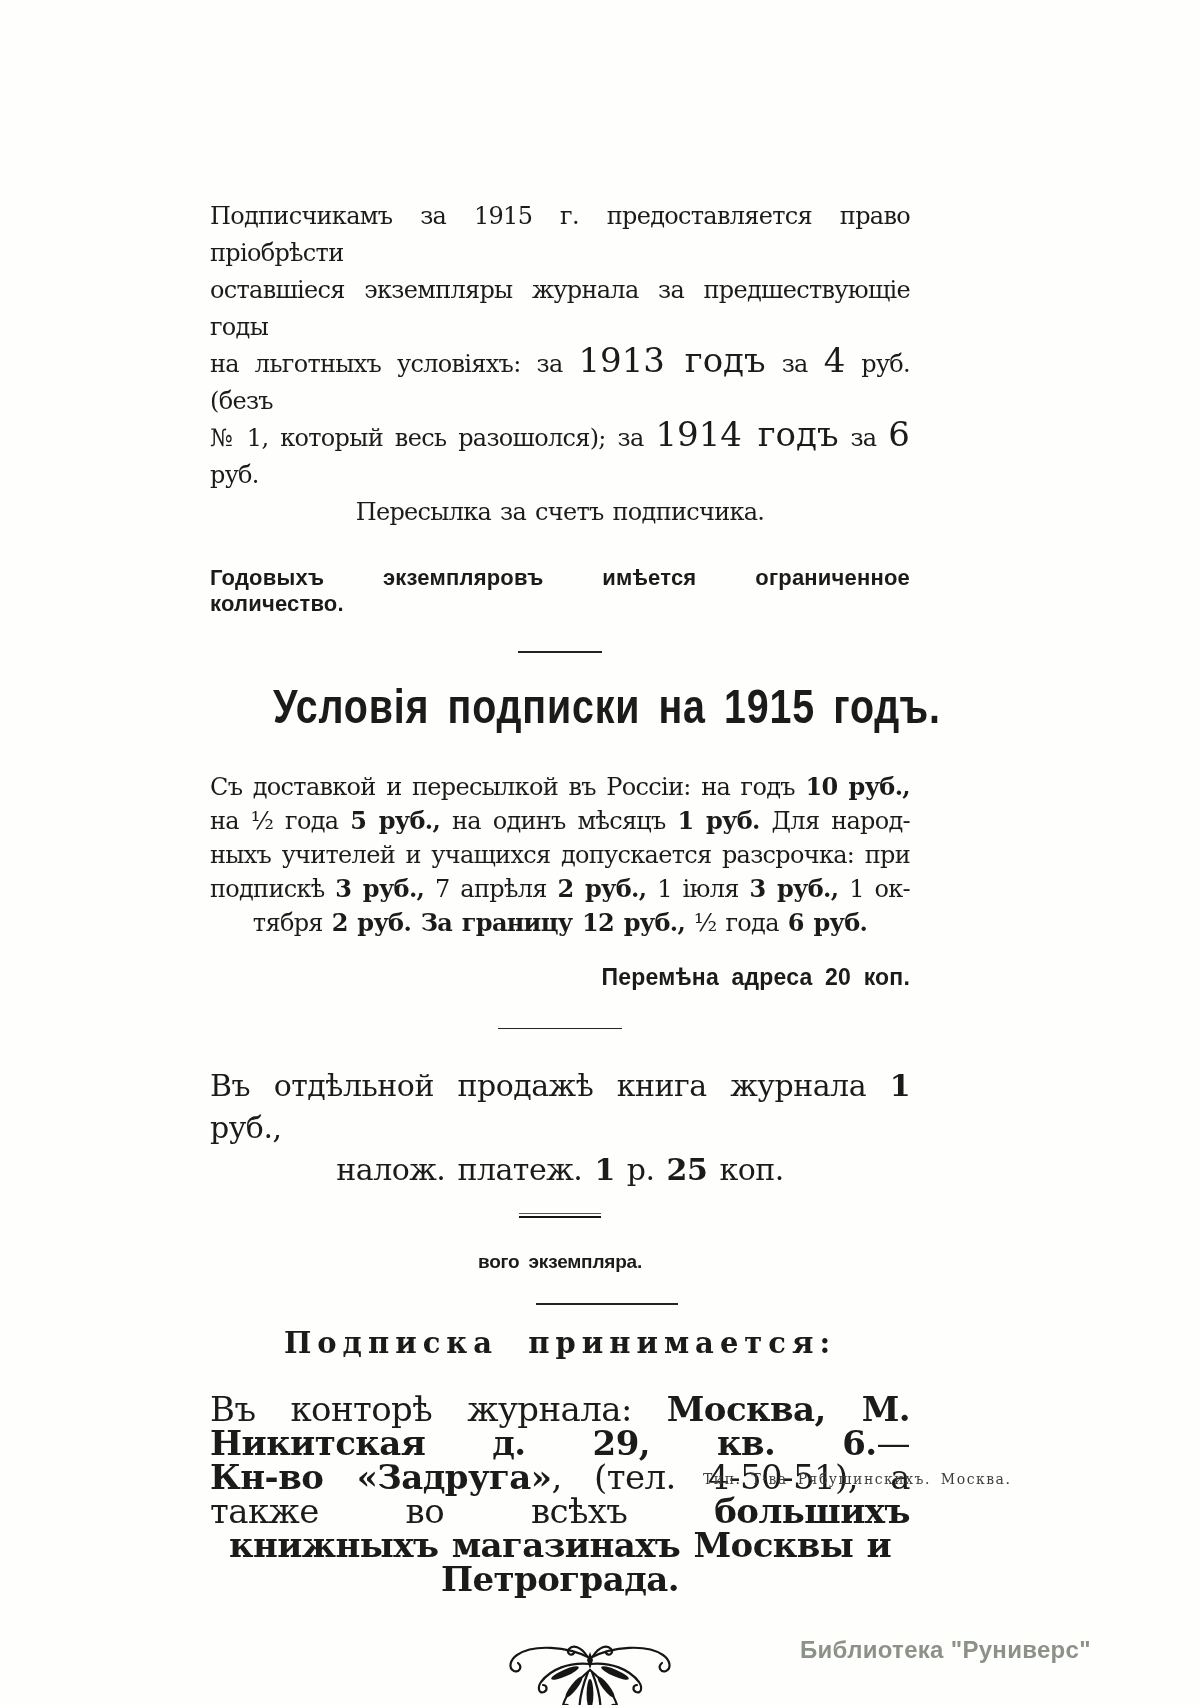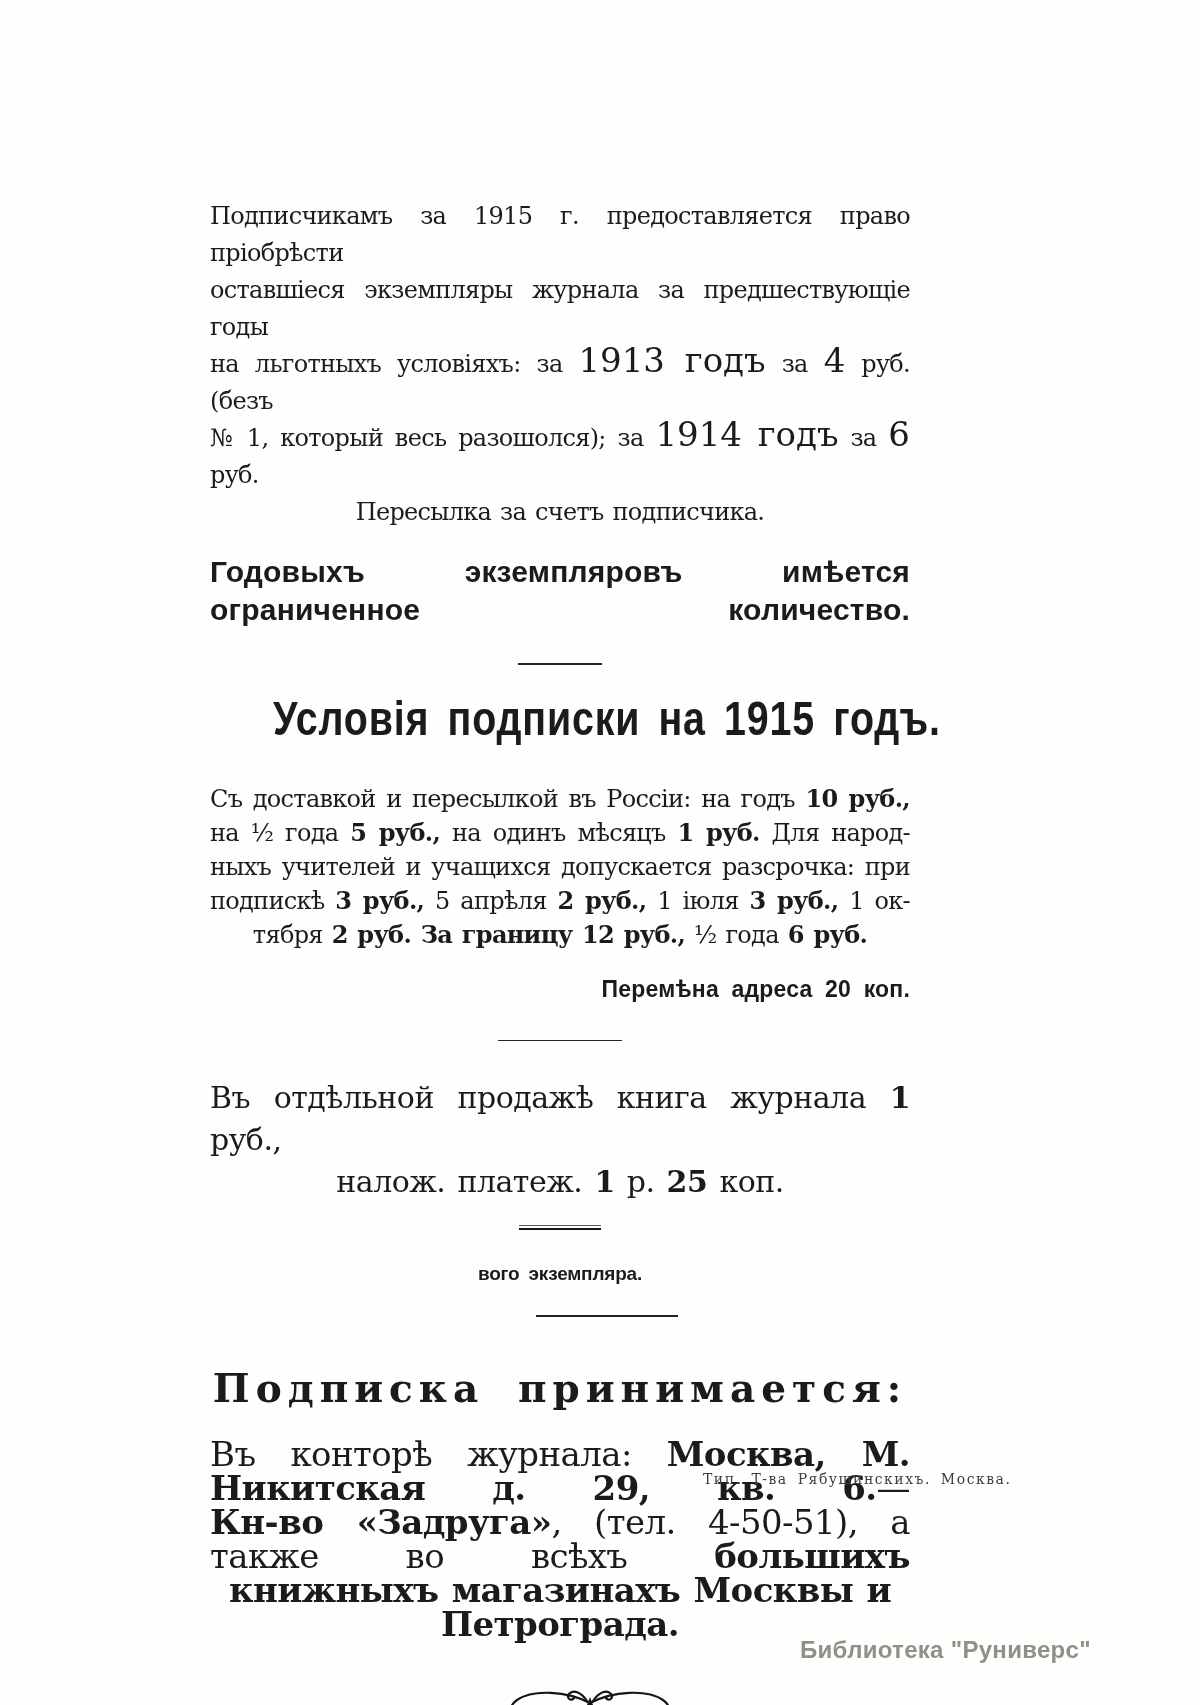--- a/index.html
+++ b/index.html
@@ -13,22 +13,22 @@
   
   .ln{ white-space:normal; }
   .ln.j{ text-align:justify; text-align-last:justify; }
   .ln.c{ text-align:center; text-align-last:center; }
   .b{ font-weight:bold; }
 
   .para{ font-size:24px; line-height:37px; letter-spacing:-0.7px; word-spacing:2px; }
   .para .big{ font-size:34px; line-height:0; letter-spacing:0; }
 
   .limited{
-    margin-top:22px; font-family:"Liberation Sans", sans-serif; font-weight:bold;
-    font-size:30px; line-height:38px; text-align:justify; text-align-last:justify;
+    margin-top:34px; font-family:"Liberation Sans", sans-serif; font-weight:bold;
+    font-size:22px; line-height:26px; text-align:justify; text-align-last:justify;
     word-spacing:5px; letter-spacing:0.2px;
   }
 
   .divider{ border-top:2px solid #242424; width:84px; margin:0 auto; }
   .d1{ margin-top:34px; }
   .d2{ margin-top:36px; width:124px; border-top-width:1.5px; }
   .d3{ margin-top:22px; width:82px; height:2px; border-top:1px solid #5a5a5a; border-bottom:2.5px solid #151515; }
   .d4{ margin-top:28px; width:142px; border-top-width:2.5px; transform:translateX(47px); }
 
   .heading{
@@ -46,21 +46,21 @@
   }
 
   .retail{ margin-top:36px; font-size:30px; line-height:42px; letter-spacing:-0.5px; word-spacing:3px; }
 
   .books{
     margin-top:30px; font-family:"Liberation Sans", sans-serif; font-weight:bold;
     font-size:19px; line-height:27px; word-spacing:4px; letter-spacing:-0.2px;
   }
 
   .subscribe{
-    margin-top:52px; text-align:center; font-weight:bold; font-size:39px;
+    margin-top:19px; text-align:center; font-weight:bold; font-size:29px;
     line-height:38px; letter-spacing:6px; word-spacing:14px;
   }
 
   .office{ margin-top:30px; font-size:34px; line-height:34px; letter-spacing:-0.6px; word-spacing:2px; }
 
   .ornament{ margin-top:46px; text-align:center; transform:translateX(30px); }
 
   .imprint{
     position:absolute; left:703px; top:1471px; font-size:14px; letter-spacing:1.5px;
     color:#3e3e3e; word-spacing:4px;
@@ -87,21 +87,21 @@
     <div class="limited">Годовыхъ экземпляровъ имѣется ограниченное количество.</div>
 
     <div class="divider d1"></div>
 
     <div class="heading">Условія подписки на 1915 годъ.</div>
 
     <div class="para terms">
         <div class="ln j"><span>Съ доставкой и пересылкой въ Россіи: на годъ </span><span class="b">10 руб.,</span></div>
         <div class="ln j"><span>на ½ года </span><span class="b">5 руб.,</span><span> на одинъ мѣсяцъ </span><span class="b">1 руб.</span><span> Для народ-</span></div>
         <div class="ln j"><span>ныхъ учителей и учащихся допускается разсрочка: при</span></div>
-        <div class="ln j"><span>подпискѣ </span><span class="b">3 руб.,</span><span> 5 апрѣля </span><span class="b">2 руб.,</span><span> 1 іюля </span><span class="b">3 руб.,</span><span> 1 ок-</span></div>
+        <div class="ln j"><span>подпискѣ </span><span class="b">3 руб.,</span><span> 7 апрѣля </span><span class="b">2 руб.,</span><span> 1 іюля </span><span class="b">3 руб.,</span><span> 1 ок-</span></div>
         <div class="ln c"><span>тября </span><span class="b">2 руб. За границу 12 руб.,</span><span> ½ года </span><span class="b">6 руб.</span></div>
       </div>
 
     <div class="addr">Перемѣна адреса 20 коп.</div>
 
     <div class="divider d2"></div>
 
     <div class="retail">
         <div class="ln j"><span>Въ отдѣльной продажѣ книга журнала </span><span class="b">1</span><span> руб.,</span></div>
         <div class="ln c"><span>налож. платеж. </span><span class="b">1</span><span> р. </span><span class="b">25</span><span> коп.</span></div>

